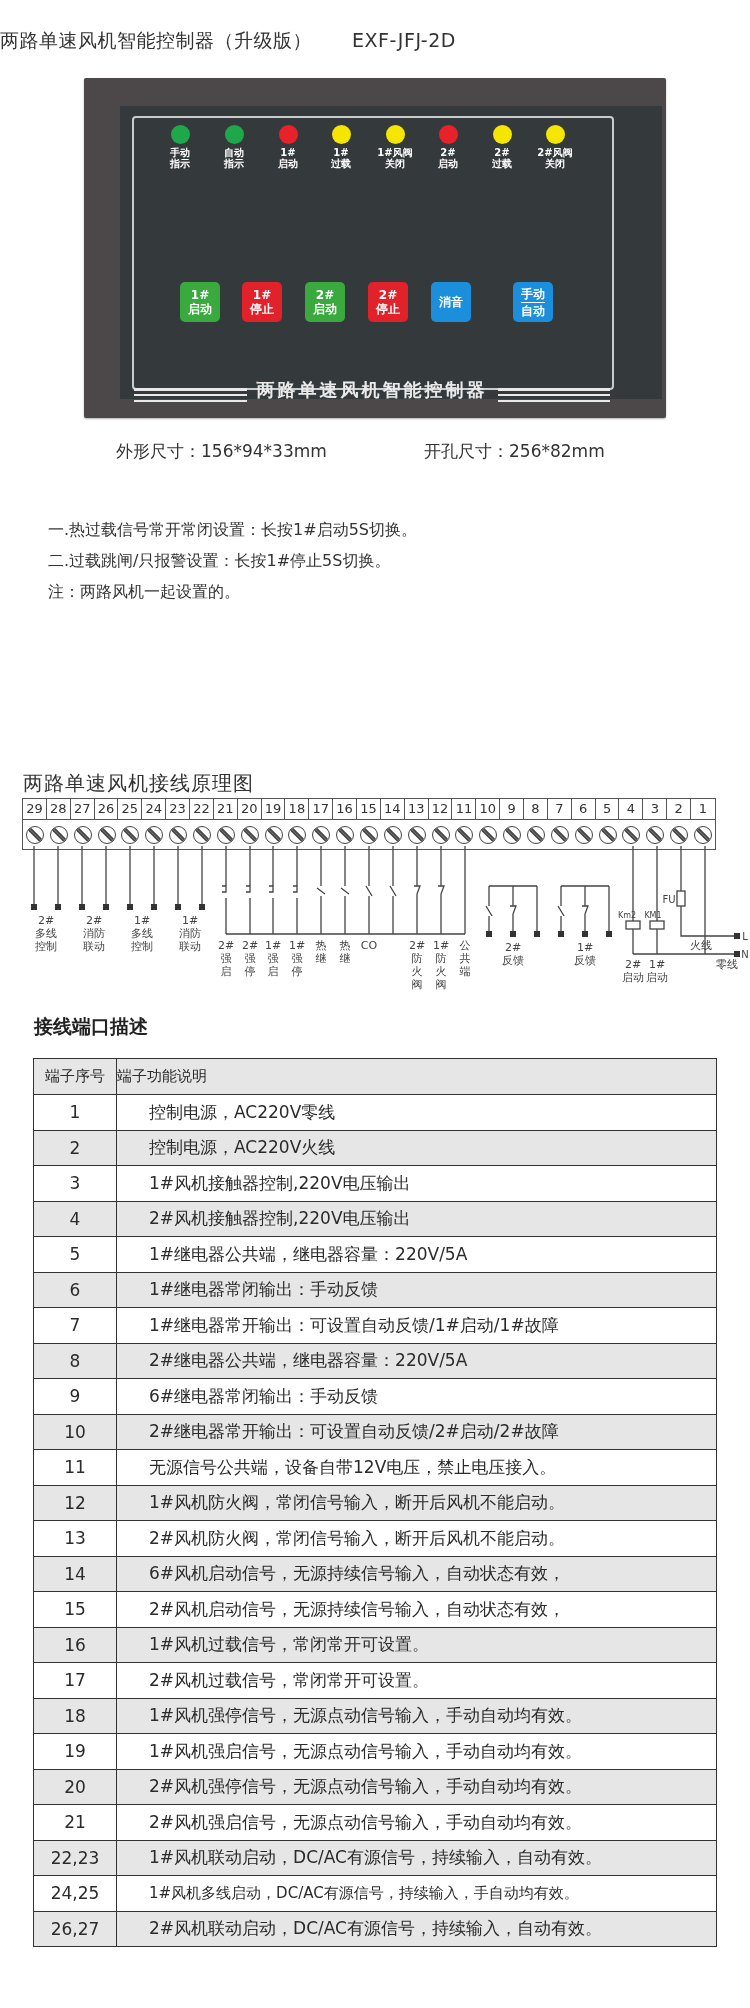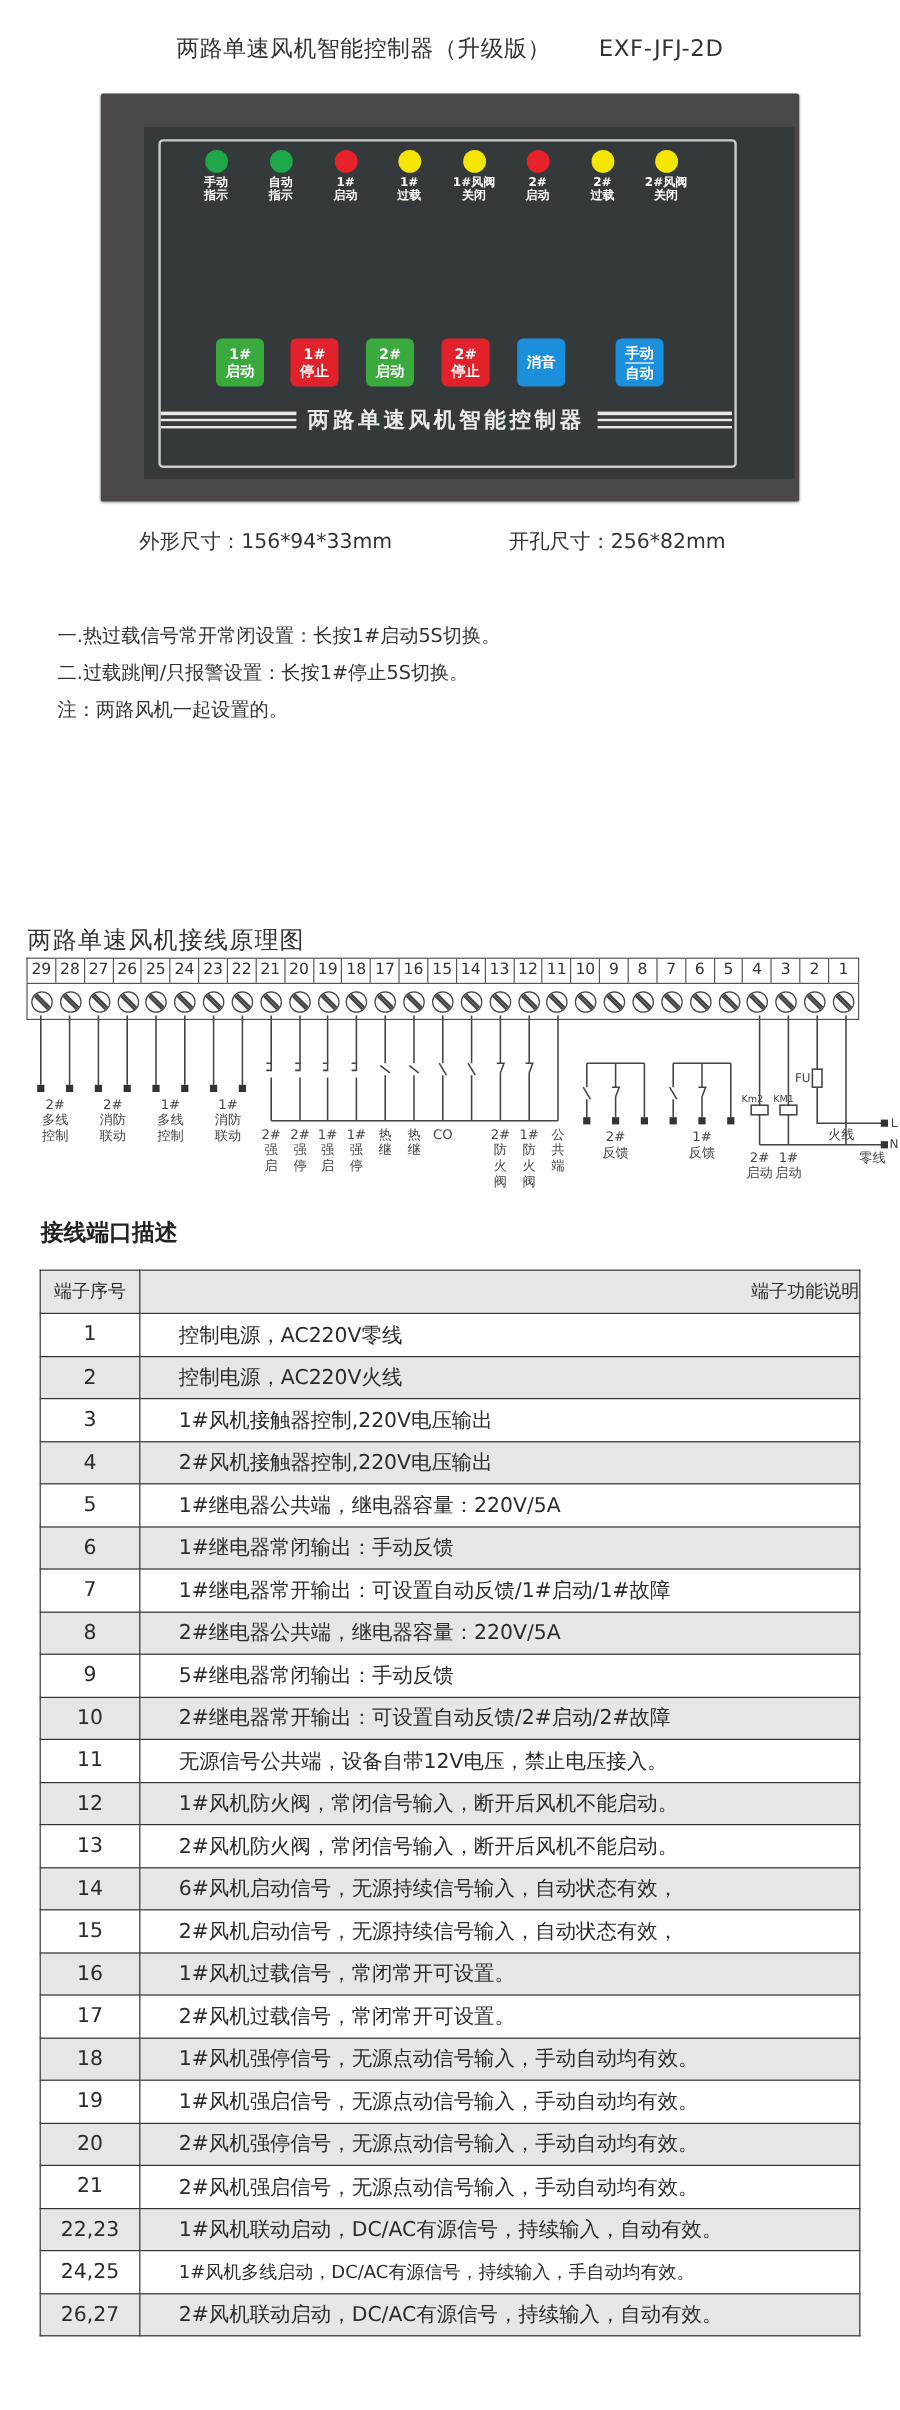--- a/index.html
+++ b/index.html
@@ -1,41 +1,41 @@
 <!DOCTYPE html>
 <html><head>
 <meta charset="utf-8">
 <style>
   html, body { margin: 0; padding: 0; background: #ffffff; }
   body { width: 750px; height: 2008px; position: relative; overflow: hidden;
          font-family: "DejaVu Sans", "Liberation Sans", sans-serif; color: #2a2a2a; }
   .abs { position: absolute; }
 
   
-  .title { left: 0; top: 28px; width: 750px; text-align: center; font-size: 19px; color: #333; letter-spacing: 0.5px; }
+  .title { left: 0; top: 28px; width: 750px; font-size: 19px; color: #333; letter-spacing: 0.5px; }
   .title .model { margin-left: 40px; }
 
   
   .device-outer { left: 84px; top: 78px; width: 582px; height: 340px; background: #4c4748; border-radius: 2px; box-shadow: 0 1px 2px rgba(0,0,0,0.3); }
   .device-face { left: 120px; top: 106px; width: 542px; height: 293px; background: #343a3c; }
   .device-frame { left: 132px; top: 116px; width: 478px; height: 270px; border: 2px solid #c9cccd; border-radius: 4px; }
 
   .leds { left: 150px; top: 125px; width: 440px; height: 60px; }
   .led { position: absolute; width: 60px; text-align: center; }
   .led .dot { width: 19px; height: 19px; border-radius: 50%; margin: 0 auto; }
   .led .lbl { color: #ffffff; font-size: 10px; font-weight: bold; line-height: 11px; margin-top: 3px; white-space: pre-line; }
 
   .btns { left: 180px; top: 282px; width: 420px; height: 44px; }
   .btn { position: absolute; width: 40px; height: 40px; border-radius: 5px; color: #fff; font-weight: bold;
          font-size: 12px; line-height: 14px; display: flex; align-items: center; justify-content: center;
          text-align: center; white-space: pre-line; }
   .btn.split span { display: block; }
   .btn.split .top { border-bottom: 1px solid #fff; padding-bottom: 1px; margin-bottom: 1px; }
 
-  .brand { left: 134px; top: 337px; width: 476px; height: 26px; display: flex; align-items: center; }
+  .brand { left: 134px; top: 376px; width: 476px; height: 26px; display: flex; align-items: flex-end; }
   .brand .lines { flex: 1; height: 14px; display: flex; flex-direction: column; justify-content: space-between; }
   .brand .lines i { display: block; height: 2.5px; background: #e8e8e8; }
   .brand .txt { color: #eaeaea; font-size: 18px; font-weight: bold; letter-spacing: 3px; padding: 0 10px; }
 
   .dims { top: 440px; font-size: 17px; color: #333; }
 
   .notes { left: 48px; top: 514px; font-size: 16px; color: #333; line-height: 31px; }
 
   
   .diag-title { left: 23px; top: 770px; font-size: 20px; color: #333; letter-spacing: 1px; }
@@ -52,21 +52,21 @@
   .wires { left: 0; top: 846px; width: 750px; height: 170px; }
   .wlabel { position: absolute; font-size: 11px; color: #444; line-height: 13px; text-align: center; white-space: pre-line; }
 
   
   .sec-title { left: 34px; top: 1014px; font-size: 19px; font-weight: bold; color: #222; }
   .tbl { left: 33px; top: 1058px; width: 684px; border-collapse: collapse; }
   .tbl td, .tbl th { border: 1.5px solid #333; font-size: 17px; color: #2b2b2b; height: 34.5px; padding: 0; font-weight: normal; }
   .tbl th { font-size: 15px; height: 35px; }
   .tbl .c1 { width: 82px; text-align: center; }
   .tbl .c2 { text-align: left; padding-left: 32px; }
-  .tbl th.c2 { text-align: right; padding-left: 16px; }
+  .tbl th.c2 { text-align: left; padding-left: 0; }
   .tbl tr.shade td, .tbl tr.shade th { background: #e6e6e6; }
   .tbl tr.small td.c2 { font-size: 15px; }
 </style>
 </head>
 <body>
 
 <div class="abs title">
   <span>两路单速风机智能控制器（升级版）</span><span class="model">EXF-JFJ-2D</span>
 </div>
 
@@ -421,21 +421,21 @@
   <tr>
         <td class="c1">7</td>
         <td class="c2">1#继电器常开输出：可设置自动反馈/1#启动/1#故障</td>
       </tr>
   <tr class="shade">
         <td class="c1">8</td>
         <td class="c2">2#继电器公共端，继电器容量：220V/5A</td>
       </tr>
   <tr>
         <td class="c1">9</td>
-        <td class="c2">5#继电器常闭输出：手动反馈</td>
+        <td class="c2">6#继电器常闭输出：手动反馈</td>
       </tr>
   <tr class="shade">
         <td class="c1">10</td>
         <td class="c2">2#继电器常开输出：可设置自动反馈/2#启动/2#故障</td>
       </tr>
   <tr>
         <td class="c1">11</td>
         <td class="c2">无源信号公共端，设备自带12V电压，禁止电压接入。</td>
       </tr>
   <tr class="shade">

